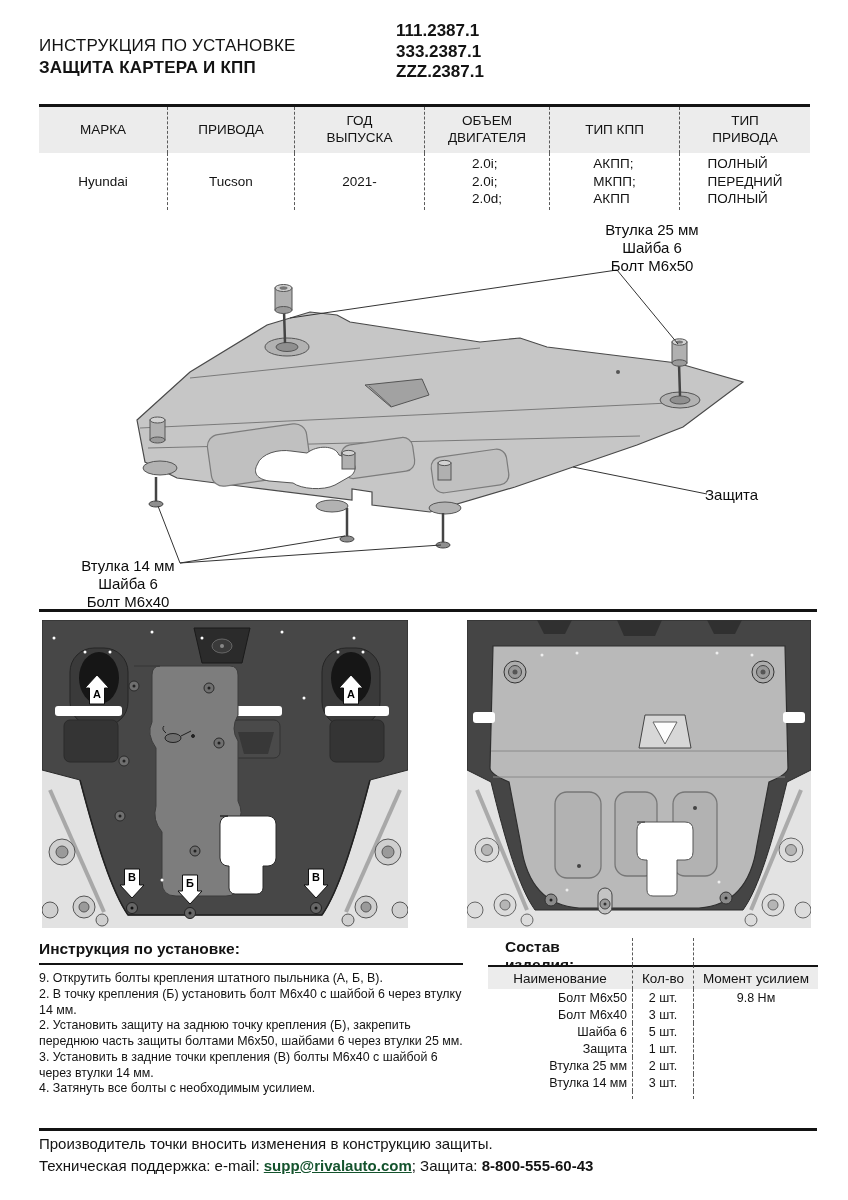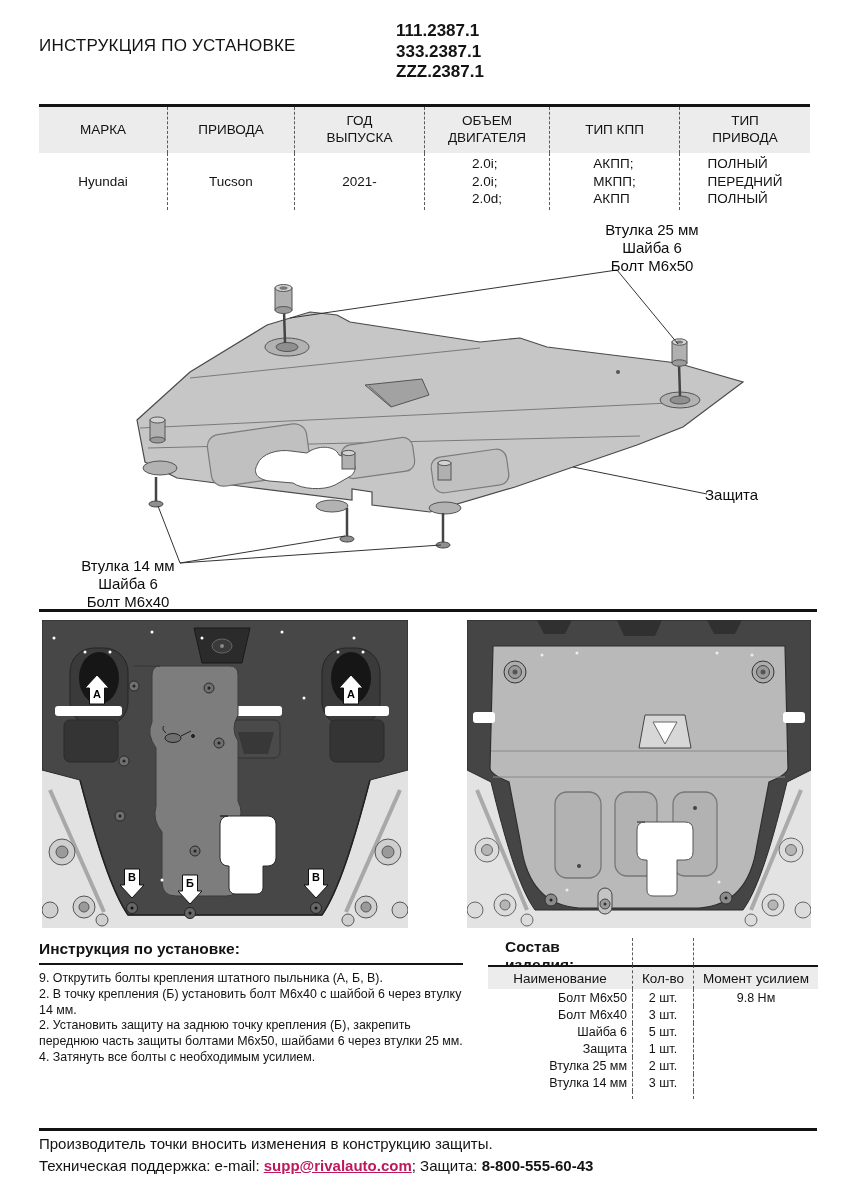--- a/index.html
+++ b/index.html
@@ -30,30 +30,31 @@
   #comp .t .head{font-size:15.5px;font-weight:bold;padding-left:17px;}
   #comp .h{border-top:2.5px solid #131313;background:#ececec;height:22px;display:flex;align-items:center;justify-content:center;font-size:13.5px;}
   #comp .d{height:17px;font-size:12.5px;display:flex;align-items:center;}
   #comp .dn{justify-content:flex-end;padding-right:5px;}
   #comp .dq{justify-content:center;}
   #comp .dt{justify-content:center;}
   #comp .f{height:8px;}
   
   .f1{left:39px;top:1135px;font-size:15px;}
   .f2{left:39px;top:1157px;font-size:15px;}
-  .f2 .email{color:#be185d;font-weight:bold;text-decoration:underline;cursor:pointer;}
+  .f2 .email{color:#14532d;font-weight:bold;text-decoration:underline;cursor:pointer;}
   .f2 .phone{font-weight:bold;}
   svg text{font-family:"Liberation Sans",sans-serif;}
 </style>
 </head>
 <body>
 
 <div class="page">
 
   <div class="abs title1">ИНСТРУКЦИЯ ПО УСТАНОВКЕ</div>
+  <div class="abs title2">ЗАЩИТА КАРТЕРА И КПП</div>
   <div class="abs partnums pre">111.2387.1
 333.2387.1
 ZZZ.2387.1</div>
 
   <div class="abs" id="spec">
     <div class="hc dashR pre">МАРКА</div>
     <div class="hc dashR pre">ПРИВОДА</div>
     <div class="hc dashR pre">ГОД
 ВЫПУСКА</div>
     <div class="hc dashR pre">ОБЪЕМ
@@ -337,20 +338,21 @@
       <circle cx="100" cy="270" r="1.5"></circle>
         <circle cx="252" cy="262" r="1.5"></circle>
     </g>
   </svg>
 
   <div class="abs" id="install">
     <div class="head">Инструкция по установке:</div>
     <div class="step">9. Открутить болты крепления штатного пыльника (А, Б, В).</div>
     <div class="step">2. В точку крепления (Б) установить болт М6х40 с шайбой 6 через втулку 14 мм.</div>
     <div class="step">2. Установить защиту на заднюю точку крепления (Б), закрепить переднюю часть защиты болтами М6х50, шайбами 6 через втулки 25 мм.</div>
+    <div class="step">3. Установить в задние точки крепления (В) болты М6х40 с шайбой 6 через втулки 14 мм.</div>
     <div class="step">4. Затянуть все болты с необходимым усилием.</div>
   </div>
 
   <div class="abs" id="comp">
     <div class="t dashR">
         <span class="head">Состав изделия:</span>
       </div>
     <div class="t dashR"></div>
     <div class="t"></div>
 

